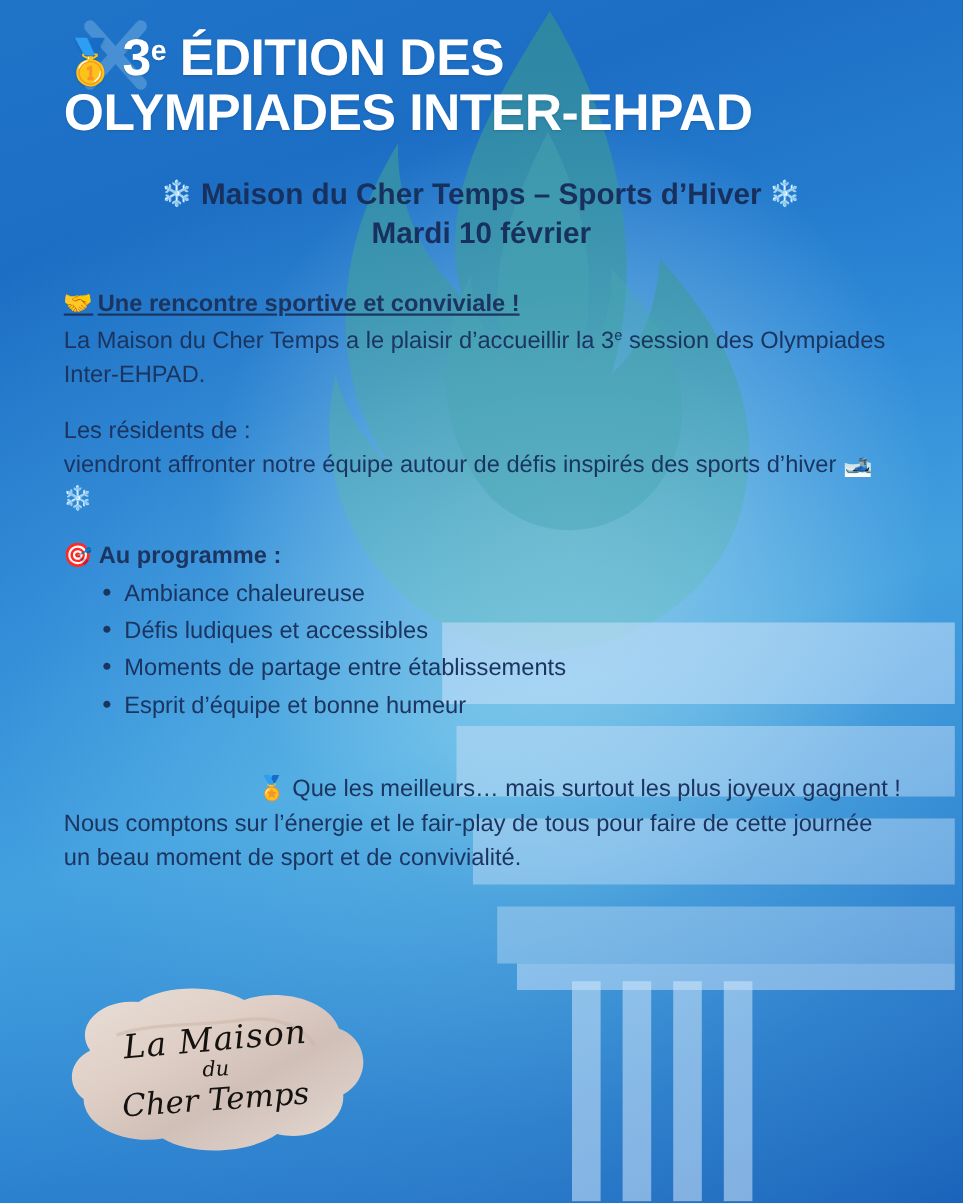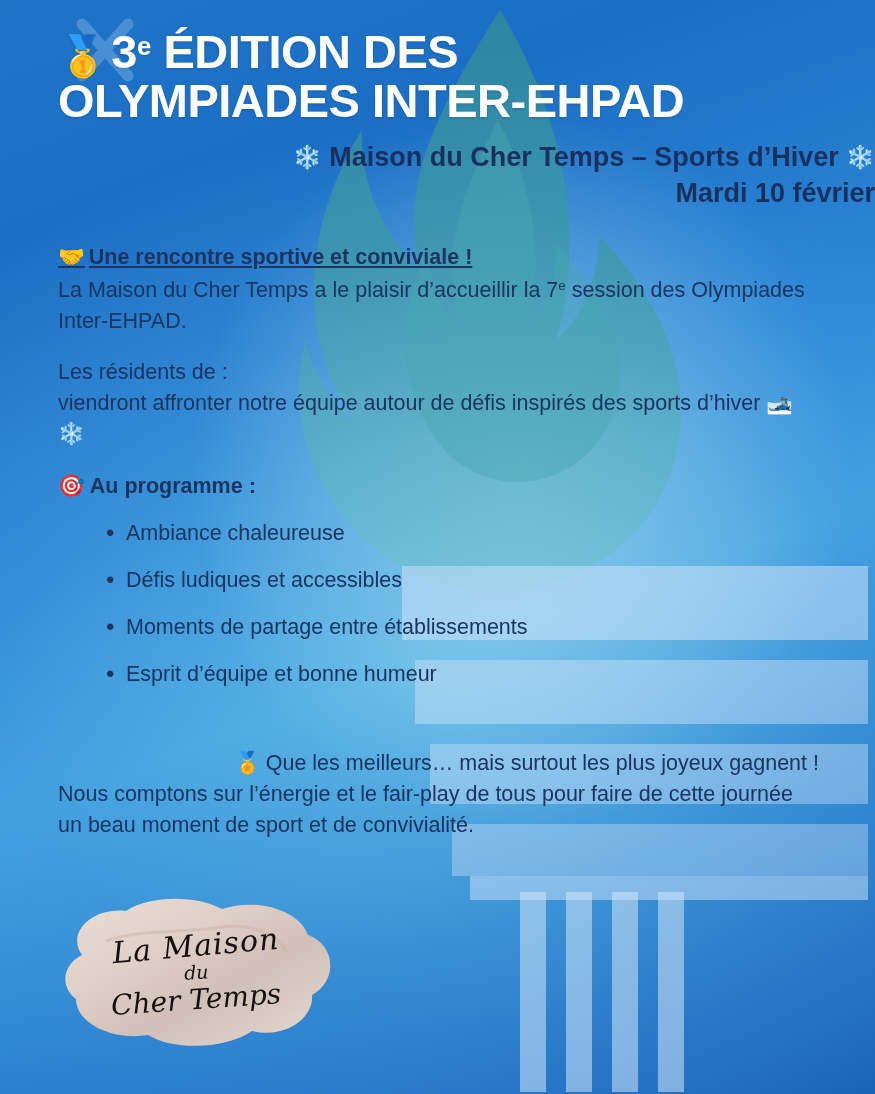--- a/index.html
+++ b/index.html
@@ -57,22 +57,22 @@
     vertical-align: -2px;
     margin-right: 4px;
   }
   .title-line sup {
     font-size: 0.55em;
     vertical-align: 0.52em;
     font-weight: bold;
   }
 
   .subtitle-block {
-    margin-top: 16px;
-    text-align: right;
+    margin-top: 34px;
+    text-align: center;
     color: #18305e;
     font-weight: bold;
   }
   .subtitle-1 {
     font-size: 27px;
     line-height: 1.25;
   }
   .subtitle-2 {
     font-size: 27px;
     line-height: 1.3;
@@ -118,21 +118,21 @@
   }
 
   .section-head {
     font-weight: bold;
     font-size: 21.5px;
     margin-bottom: 2px;
   }
   .section-head .emoji { margin-right: 5px; }
 
   ul.bullets.prog { padding-left: 30px; }
-  ul.bullets.prog li { margin: 16px; }
+  ul.bullets.prog li { margin: 3px; }
 
   .closing-head {
     font-size: 21.5px;
     margin-bottom: 0;
     text-align: right;
   }
   .closing-head .emoji { margin-right: 5px; }
 
   
   .logo {
@@ -230,21 +230,21 @@
       </div>
       <div class="subtitle-2">Mardi 10 février</div>
     </div>
 
     <div class="body-block">
 
       <div class="lead">
         <span class="emoji">🤝</span><span>Une rencontre sportive et conviviale !</span>
       </div>
       <p class="para">
-        <span>La Maison du Cher Temps a le plaisir d’accueillir la 7</span><sup>e</sup><span> session des Olympiades Inter-EHPAD.</span>
+        <span>La Maison du Cher Temps a le plaisir d’accueillir la 3</span><sup>e</sup><span> session des Olympiades Inter-EHPAD.</span>
       </p>
 
       <div class="spacer"></div>
 
       <p class="para">Les résidents de :</p>
       <p class="para">viendront affronter notre équipe autour de défis inspirés des sports d’hiver 🎿❄️</p>
 
       <div class="spacer"></div>
 
       <div class="section-head">

